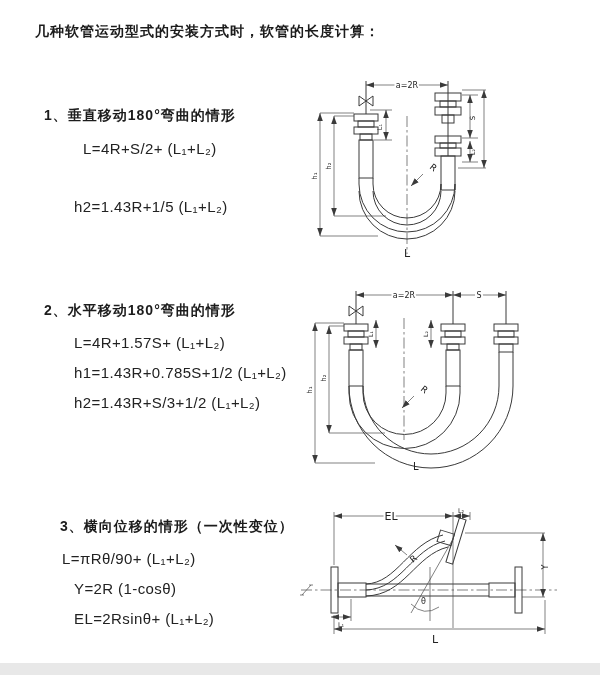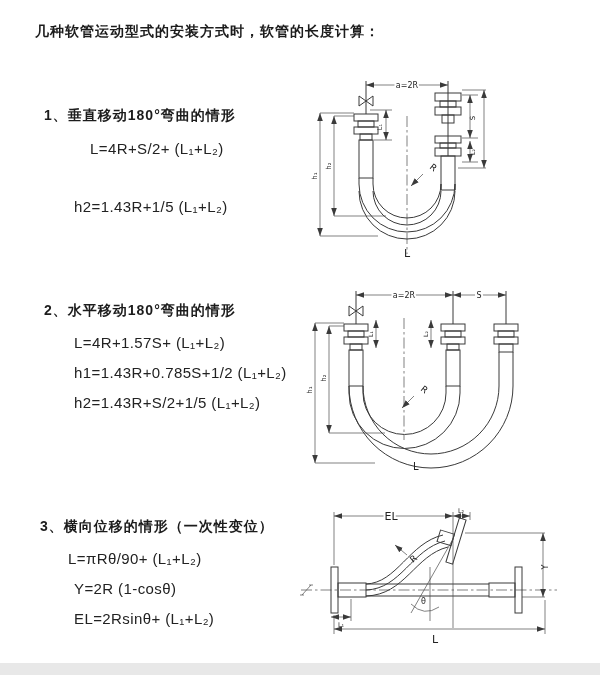--- a/index.html
+++ b/index.html
@@ -28,30 +28,30 @@
   .fl{fill:none;stroke:#3a3a3a;stroke-width:1;}
 </style>
 </head>
 <body>
 
 <div class="page">
 
   <div class="title">几种软管运动型式的安装方式时，软管的长度计算：</div>
 
   <div class="heading" style="left:44px;top:107px">1、垂直移动180°弯曲的情形</div>
-  <div class="formula" style="left:90px;top:140px">L=4R+S/2+ (L₁+L₂)</div>
+  <div class="formula" style="left:83px;top:140px">L=4R+S/2+ (L₁+L₂)</div>
   <div class="formula" style="left:74px;top:198px">h2=1.43R+1/5 (L₁+L₂)</div>
 
   <div class="heading" style="left:44px;top:302px">2、水平移动180°弯曲的情形</div>
   <div class="formula" style="left:74px;top:334px">L=4R+1.57S+ (L₁+L₂)</div>
   <div class="formula" style="left:74px;top:364px">h1=1.43R+0.785S+1/2 (L₁+L₂)</div>
-  <div class="formula" style="left:74px;top:394px">h2=1.43R+S/2+1/5 (L₁+L₂)</div>
-
-  <div class="heading" style="left:40px;top:518px">3、横向位移的情形（一次性变位）</div>
-  <div class="formula" style="left:68px;top:550px">L=πRθ/90+ (L₁+L₂)</div>
+  <div class="formula" style="left:74px;top:394px">h2=1.43R+S/3+1/2 (L₁+L₂)</div>
+
+  <div class="heading" style="left:60px;top:518px">3、横向位移的情形（一次性变位）</div>
+  <div class="formula" style="left:62px;top:550px">L=πRθ/90+ (L₁+L₂)</div>
   <div class="formula" style="left:74px;top:580px">Y=2R (1-cosθ)</div>
   <div class="formula" style="left:74px;top:610px">EL=2Rsinθ+ (L₁+L₂)</div>
 
   <svg style="left:308px;top:68px" width="222" height="195" viewBox="0 0 222 195">
     <defs>
       <marker id="a1" viewBox="0 0 10 10" refX="10" refY="5" markerWidth="8" markerHeight="8" orient="auto-start-reverse" markerUnits="userSpaceOnUse">
         <path d="M0,1.5 L10,5 L0,8.5 Z" fill="#3a3a3a"></path>
       </marker>
       <pattern id="b1" width="4" height="4" patternUnits="userSpaceOnUse">
         <path d="M0,4 L4,0 M0,0 L4,4" stroke="#6a6a6a" stroke-width="0.5"></path>

